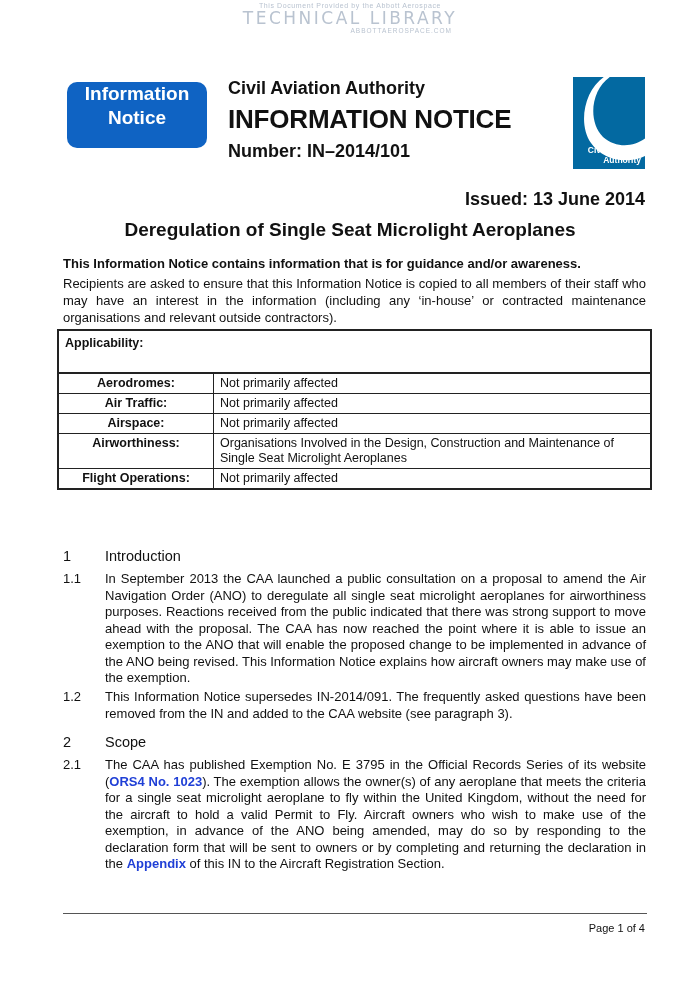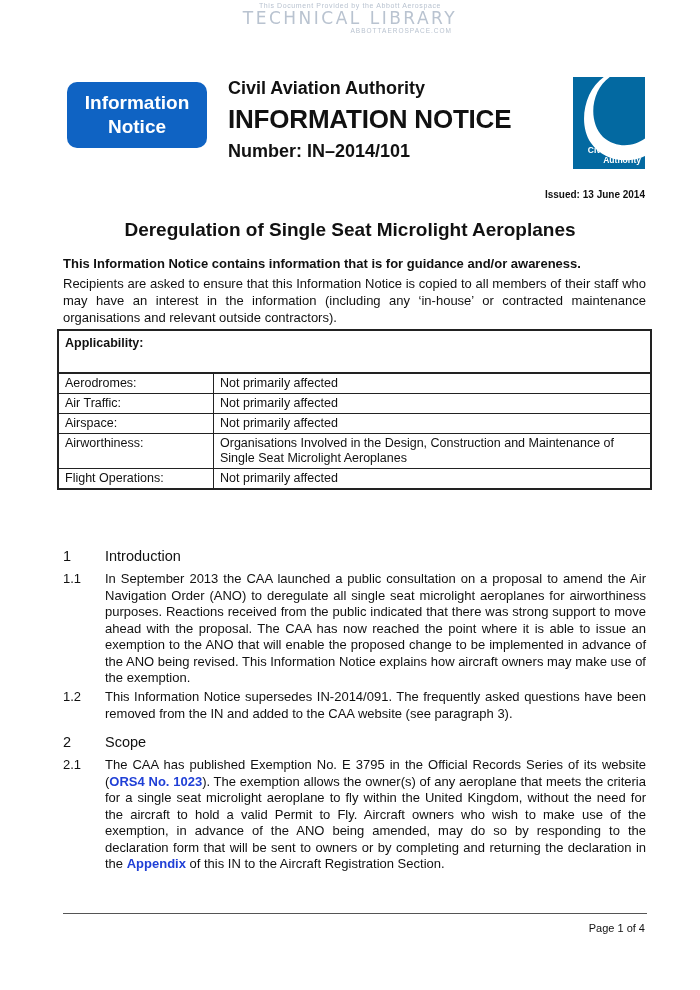--- a/index.html
+++ b/index.html
@@ -6,38 +6,38 @@
   body { width: 700px; height: 990px; position: relative; overflow: hidden;
          font-family: "Liberation Sans", sans-serif; color: #111; }
 
   .watermark { position: absolute; left: 230px; top: 2px; width: 240px; height: 40px; text-align: center; color: #b9c3d0; }
   .wm-small { font-size: 7px; letter-spacing: 0.6px; line-height: 8px; }
   .wm-big { font-size: 17px; letter-spacing: 2.5px; line-height: 17px; font-family: "DejaVu Sans", sans-serif; }
   .wm-url { font-size: 6.5px; letter-spacing: 1px; text-align: right; padding-right: 18px; line-height: 8px; }
 
   .badge { position: absolute; left: 67px; top: 82px; width: 140px; height: 66px; background: #0f63c3;
            border-radius: 10px; color: #fff; text-align: center; font-weight: bold; font-size: 19px; line-height: 24px;
-           display: flex; flex-direction: column; justify-content: center; }
+           display: flex; flex-direction: column; }
 
   .hdr-org { position: absolute; left: 228px; top: 78px; font-size: 18px; font-weight: bold; }
   .hdr-title { position: absolute; left: 228px; top: 104px; font-size: 26px; font-weight: bold; letter-spacing: -0.2px; }
   .hdr-number { position: absolute; left: 228px; top: 141px; font-size: 18px; font-weight: bold; }
 
   .logo { position: absolute; left: 573px; top: 77px; width: 72px; height: 92px; background: #0369a1; overflow: hidden; }
   .logo-text { position: absolute; right: 4px; bottom: 4px; color: #fff; font-size: 8.5px; font-weight: bold; text-align: right; line-height: 10px; }
 
-  .issued { position: absolute; right: 55px; top: 189px; font-size: 10px; font-weight: bold; }
+  .issued { position: absolute; right: 55px; top: 189px; font-size: 18px; font-weight: bold; }
   .doc-title { position: absolute; left: 0; width: 700px; text-align: center; top: 219px; font-size: 19px; font-weight: bold; }
   .guidance { position: absolute; left: 63px; top: 256px; font-size: 13px; font-weight: bold; }
   .recipients { position: absolute; left: 63px; width: 583px; top: 275px; font-size: 13px; line-height: 17px; text-align: justify; }
 
   table.appl { position: absolute; left: 57px; top: 329px; width: 595px; border-collapse: collapse; font-size: 12.5px; }
   table.appl td { border: 1px solid #222; padding: 2px 6px; vertical-align: top; line-height: 15px; }
   table.appl tr.head td { height: 34px; border: 2px solid #222; font-weight: bold; padding-top: 5px; }
-  table.appl td.k { width: 142px; font-weight: normal; }
+  table.appl td.k { width: 142px; font-weight: bold; text-align: center; }
   table.appl { border: 2px solid #222; }
 
   .sec-h { position: absolute; left: 63px; font-size: 14.5px; font-weight: normal; }
   .sec-h .num { display: inline-block; width: 42px; }
   .para { position: absolute; left: 63px; width: 583px; font-size: 13px; line-height: 16.5px; }
   .para .pn { position: absolute; left: 0; top: 0; }
   .para .pt { margin-left: 42px; text-align: justify; }
   .link { color: #1f3fd6; font-weight: bold; }
 
   .footer-line { position: absolute; left: 63px; width: 584px; top: 913px; border-top: 1px solid #555; }

